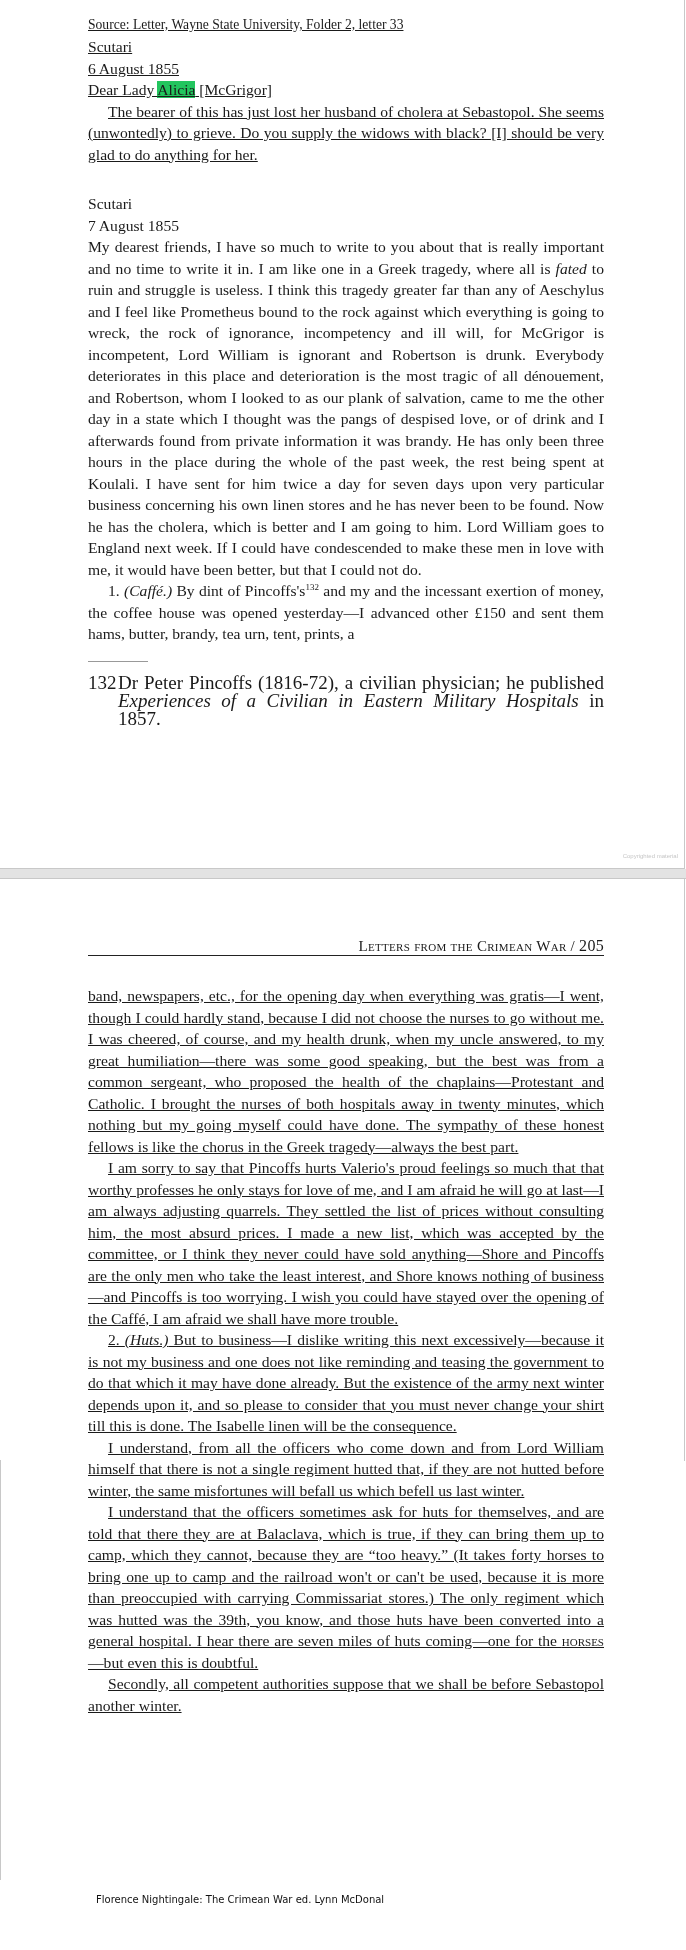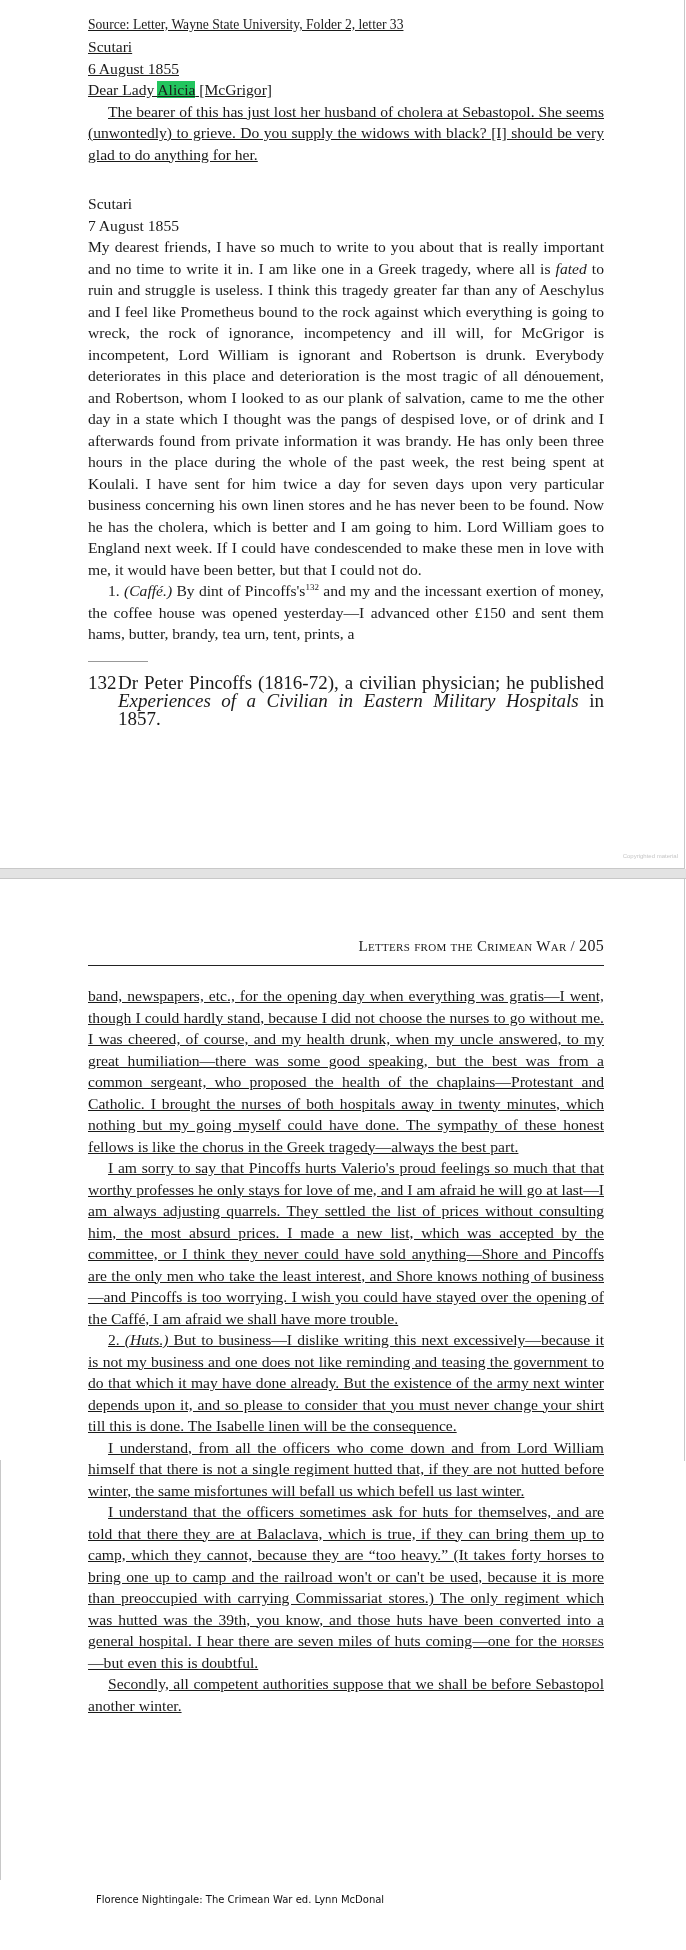--- a/index.html
+++ b/index.html
@@ -77,21 +77,21 @@
   .fn-num { display: inline-block; width: 30px; text-indent: 0; }
   sup { font-size: 9px; line-height: 0; }
   .running-head {
     position: absolute;
     left: 88px; top: 937px;
     width: 516px;
     text-align: right;
     font-size: 15px;
     font-variant: small-caps;
     letter-spacing: 0.3px;
-    padding-bottom: 10px;
+    padding-bottom: 0;
     border-bottom: 1px solid #222;
   }
   .running-head .pg { font-variant: normal; font-size: 16px; }
   .smallcaps { font-variant: small-caps; }
   .bottom-caption {
     position: absolute;
     left: 96px; top: 1894px;
     font-family: "DejaVu Sans", sans-serif;
     font-size: 10px;
     color: #111;

